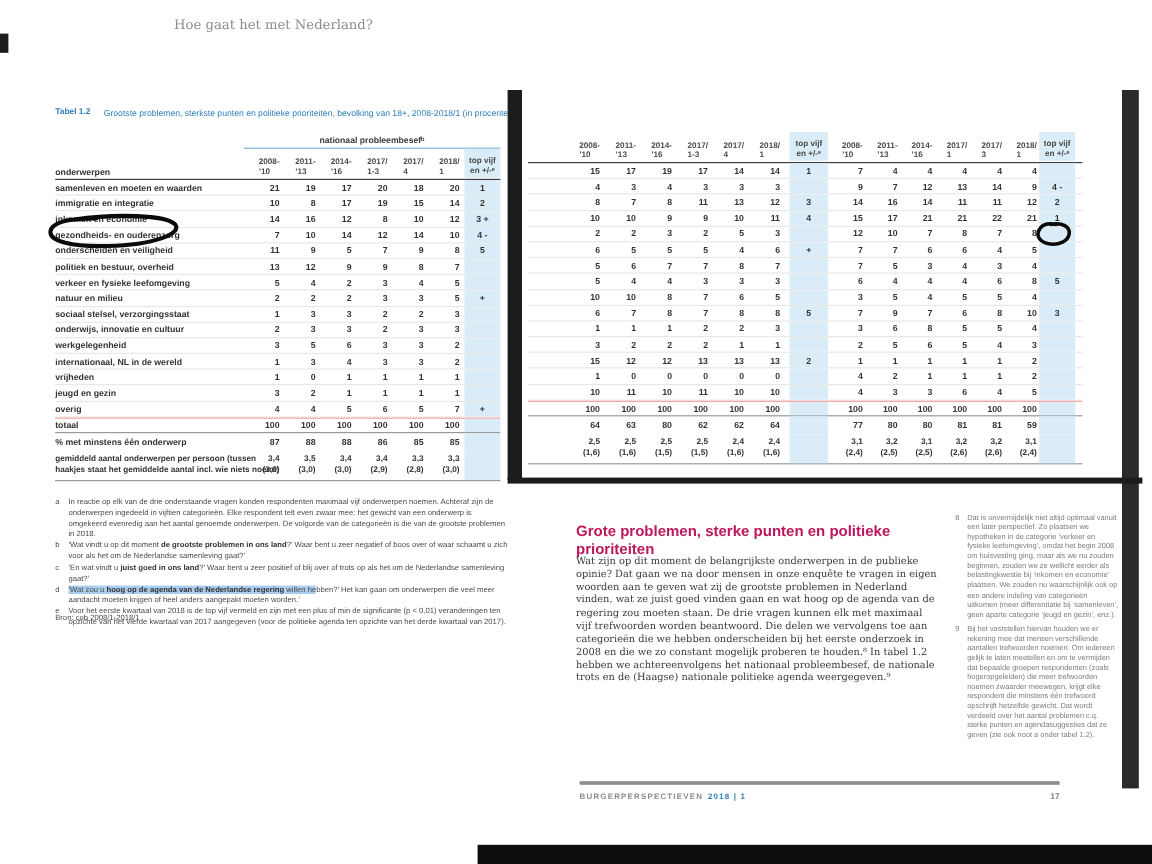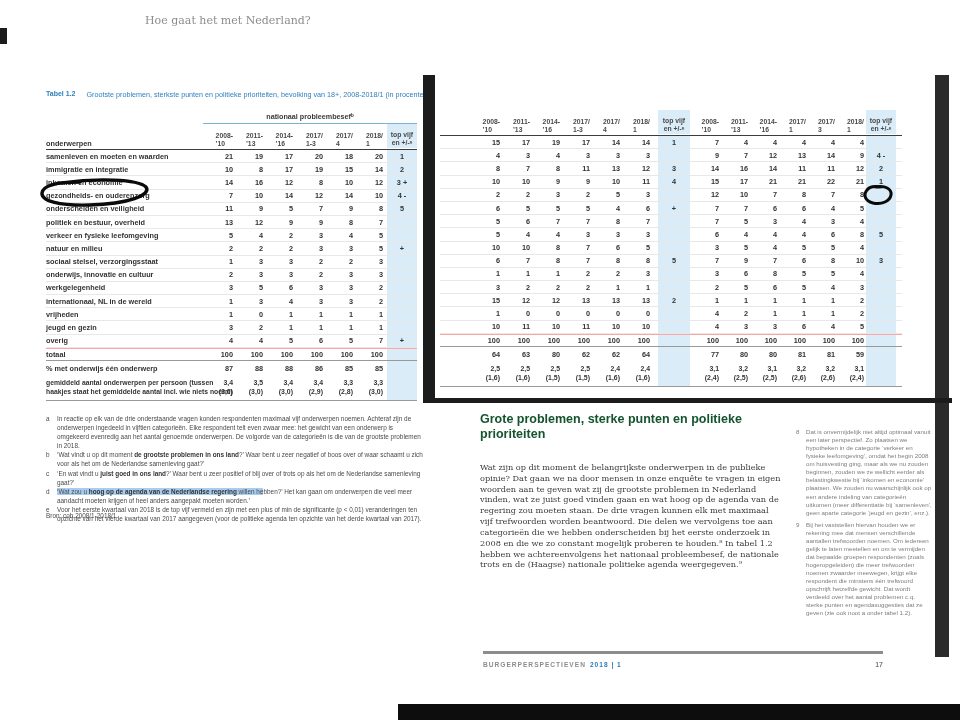--- a/index.html
+++ b/index.html
@@ -43,21 +43,21 @@
 
   
   .footnotes{position:absolute;left:46px;top:414px;width:378px;font-size:6.4px;line-height:1.42;color:#4a4a4a;}
   .fn{display:flex;gap:4px;}
   .fn .m{width:7px;flex:none;}
   .fn b{color:#333;}
   .hl{background:#a9cdee;}
   .bron{position:absolute;left:46px;top:512px;font-size:6.4px;color:#4a4a4a;}
 
   
-  .art-head{position:absolute;left:480px;top:412px;width:330px;margin:0;font-size:12.5px;line-height:1.22;font-weight:600;color:#14532d;}
+  .art-head{position:absolute;left:480px;top:436px;width:330px;margin:0;font-size:12.5px;line-height:1.22;font-weight:600;color:#be185d;}
   .art-body{position:absolute;left:480px;top:462px;width:302px;margin:0;font-family:"DejaVu Serif",serif;font-size:8.2px;line-height:1.32;color:#3a3a3a;}
 
   .mnotes{position:absolute;left:796px;top:428px;width:136px;font-size:6.2px;line-height:1.3;color:#7d7d7d;}
   .note{display:flex;gap:4px;margin-bottom:4px;}
   .note .n{width:6px;flex:none;}
 
   
   .f-rule{position:absolute;left:483px;top:651px;width:400px;height:2.5px;background:#8c8c8c;}
   .f-line{position:absolute;left:483px;top:661px;width:400px;display:flex;font-size:6.6px;font-weight:700;letter-spacing:1px;}
   .f-series{color:#8c8c8c;}
@@ -262,21 +262,21 @@
         <div class="lbl">totaal</div>
         <div class="num">100</div>
         <div class="num">100</div>
         <div class="num">100</div>
         <div class="num">100</div>
         <div class="num">100</div>
         <div class="num">100</div>
         <div class="top"></div>
       </div>
       <div class="r tr-pct">
-        <div class="lbl">% met onderwijs één onderwerp</div>
+        <div class="lbl">% met minstens één onderwerp</div>
         <div class="num">87</div>
         <div class="num">88</div>
         <div class="num">88</div>
         <div class="num">86</div>
         <div class="num">85</div>
         <div class="num">85</div>
         <div class="top"></div>
       </div>
       <div class="r tr-avg">
         <div class="lbl">

